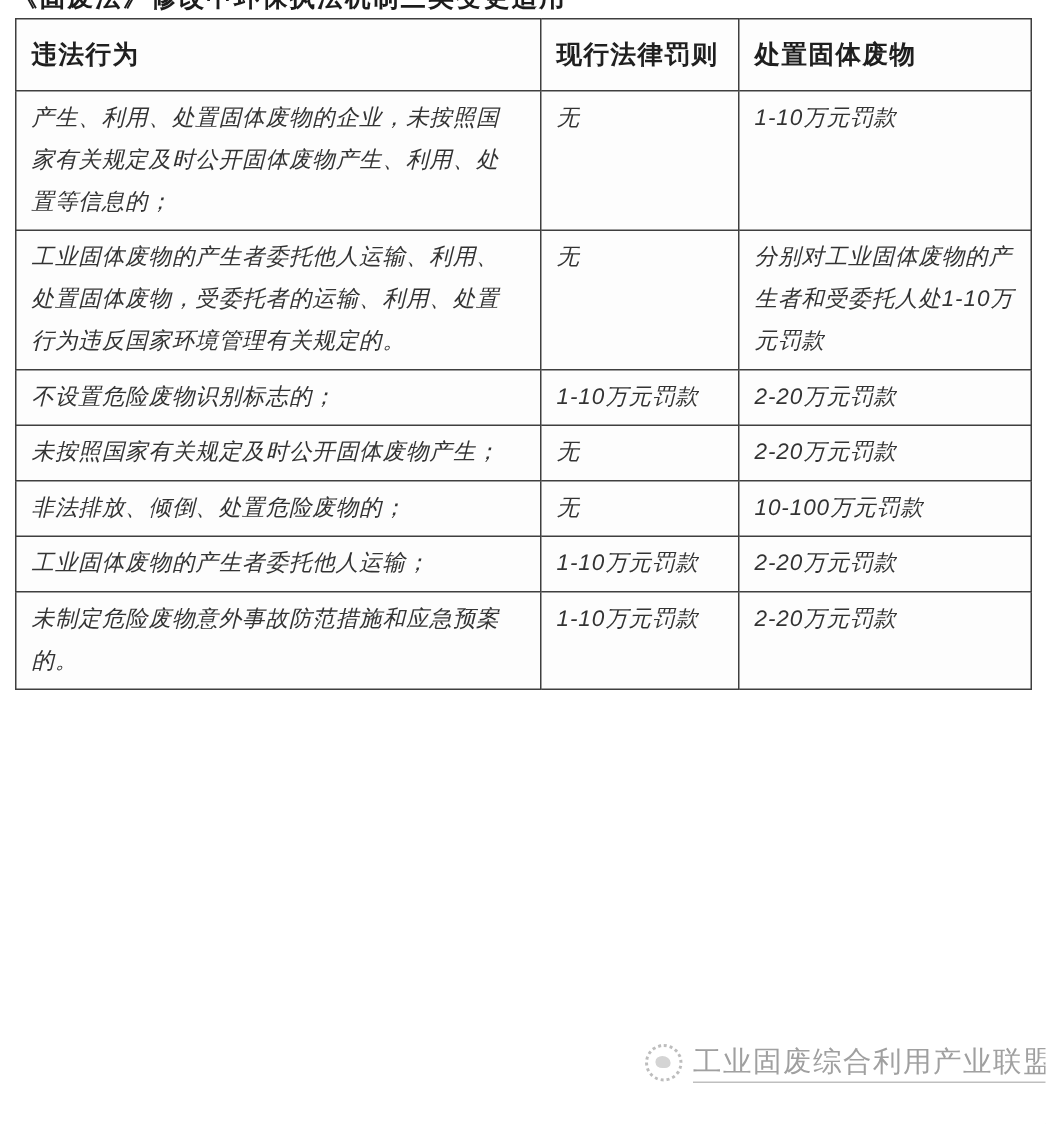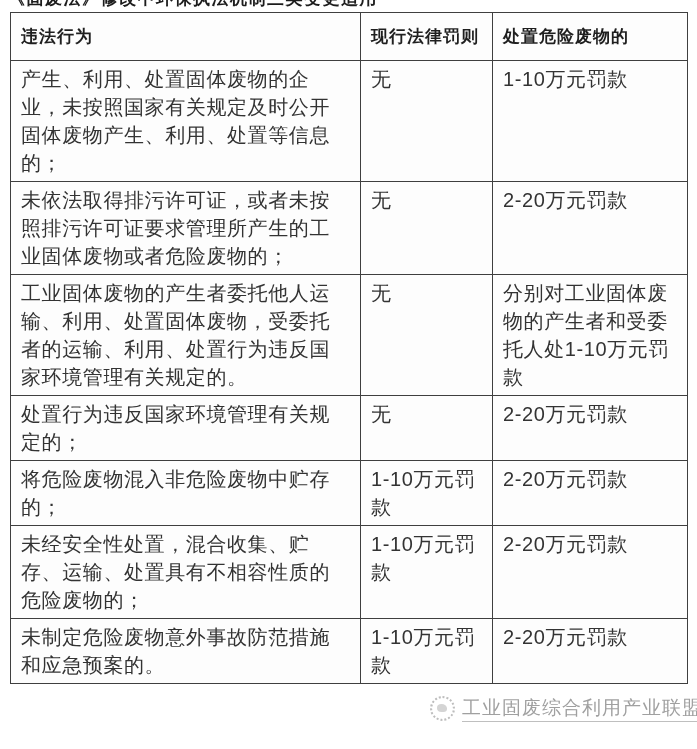--- a/index.html
+++ b/index.html
@@ -46,25 +46,26 @@
   }
   th {
     font-size: 17px;
     font-weight: bold;
     color: #1f1f1f;
     padding: 12px 10px;
     letter-spacing: 1px;
     vertical-align: middle;
   }
   td {
-    font-size: 20px;
+    font-size: 15px;
     line-height: 28px;
     padding: 4px 16px 4px 10px;
     letter-spacing: 0.6px;
     color: #333333;
+    font-style: italic;
   }
   td.c-current, td.c-revised { padding-right: 8px; }
 
   
   .watermark {
     position: absolute;
     top: 695px; left: 430px;
     display: flex;
     align-items: center;
     gap: 7px;
@@ -103,51 +104,51 @@
 <table class="penalty-table">
   <colgroup>
     <col style="width:350px">
     <col style="width:132px">
     <col style="width:195px">
   </colgroup>
   <thead>
     <tr>
       <th>违法行为</th>
       <th>现行法律罚则</th>
-      <th>处置危险废物的</th>
+      <th>处置固体废物</th>
     </tr>
   </thead>
   <tbody>
     <tr>
       <td class="c-violation">产生、利用、处置固体废物的企业，未按照国家有关规定及时公开固体废物产生、利用、处置等信息的；</td>
       <td class="c-current">无</td>
       <td class="c-revised">1-10万元罚款</td>
     </tr>
     <tr>
-      <td class="c-violation">未依法取得排污许可证，或者未按照排污许可证要求管理所产生的工业固体废物或者危险废物的；</td>
-      <td class="c-current">无</td>
-      <td class="c-revised">2-20万元罚款</td>
-    </tr>
-    <tr>
       <td class="c-violation">工业固体废物的产生者委托他人运输、利用、处置固体废物，受委托者的运输、利用、处置行为违反国家环境管理有关规定的。</td>
       <td class="c-current">无</td>
       <td class="c-revised">分别对工业固体废物的产生者和受委托人处1-10万元罚款</td>
     </tr>
     <tr>
-      <td class="c-violation">处置行为违反国家环境管理有关规定的；</td>
+      <td class="c-violation">不设置危险废物识别标志的；</td>
+      <td class="c-current">1-10万元罚款</td>
+      <td class="c-revised">2-20万元罚款</td>
+    </tr>
+    <tr>
+      <td class="c-violation">未按照国家有关规定及时公开固体废物产生；</td>
       <td class="c-current">无</td>
       <td class="c-revised">2-20万元罚款</td>
     </tr>
     <tr>
-      <td class="c-violation">将危险废物混入非危险废物中贮存的；</td>
-      <td class="c-current">1-10万元罚款</td>
-      <td class="c-revised">2-20万元罚款</td>
+      <td class="c-violation">非法排放、倾倒、处置危险废物的；</td>
+      <td class="c-current">无</td>
+      <td class="c-revised">10-100万元罚款</td>
     </tr>
     <tr>
-      <td class="c-violation">未经安全性处置，混合收集、贮存、运输、处置具有不相容性质的危险废物的；</td>
+      <td class="c-violation">工业固体废物的产生者委托他人运输；</td>
       <td class="c-current">1-10万元罚款</td>
       <td class="c-revised">2-20万元罚款</td>
     </tr>
     <tr>
       <td class="c-violation">未制定危险废物意外事故防范措施和应急预案的。</td>
       <td class="c-current">1-10万元罚款</td>
       <td class="c-revised">2-20万元罚款</td>
     </tr>
   </tbody>
 </table>

